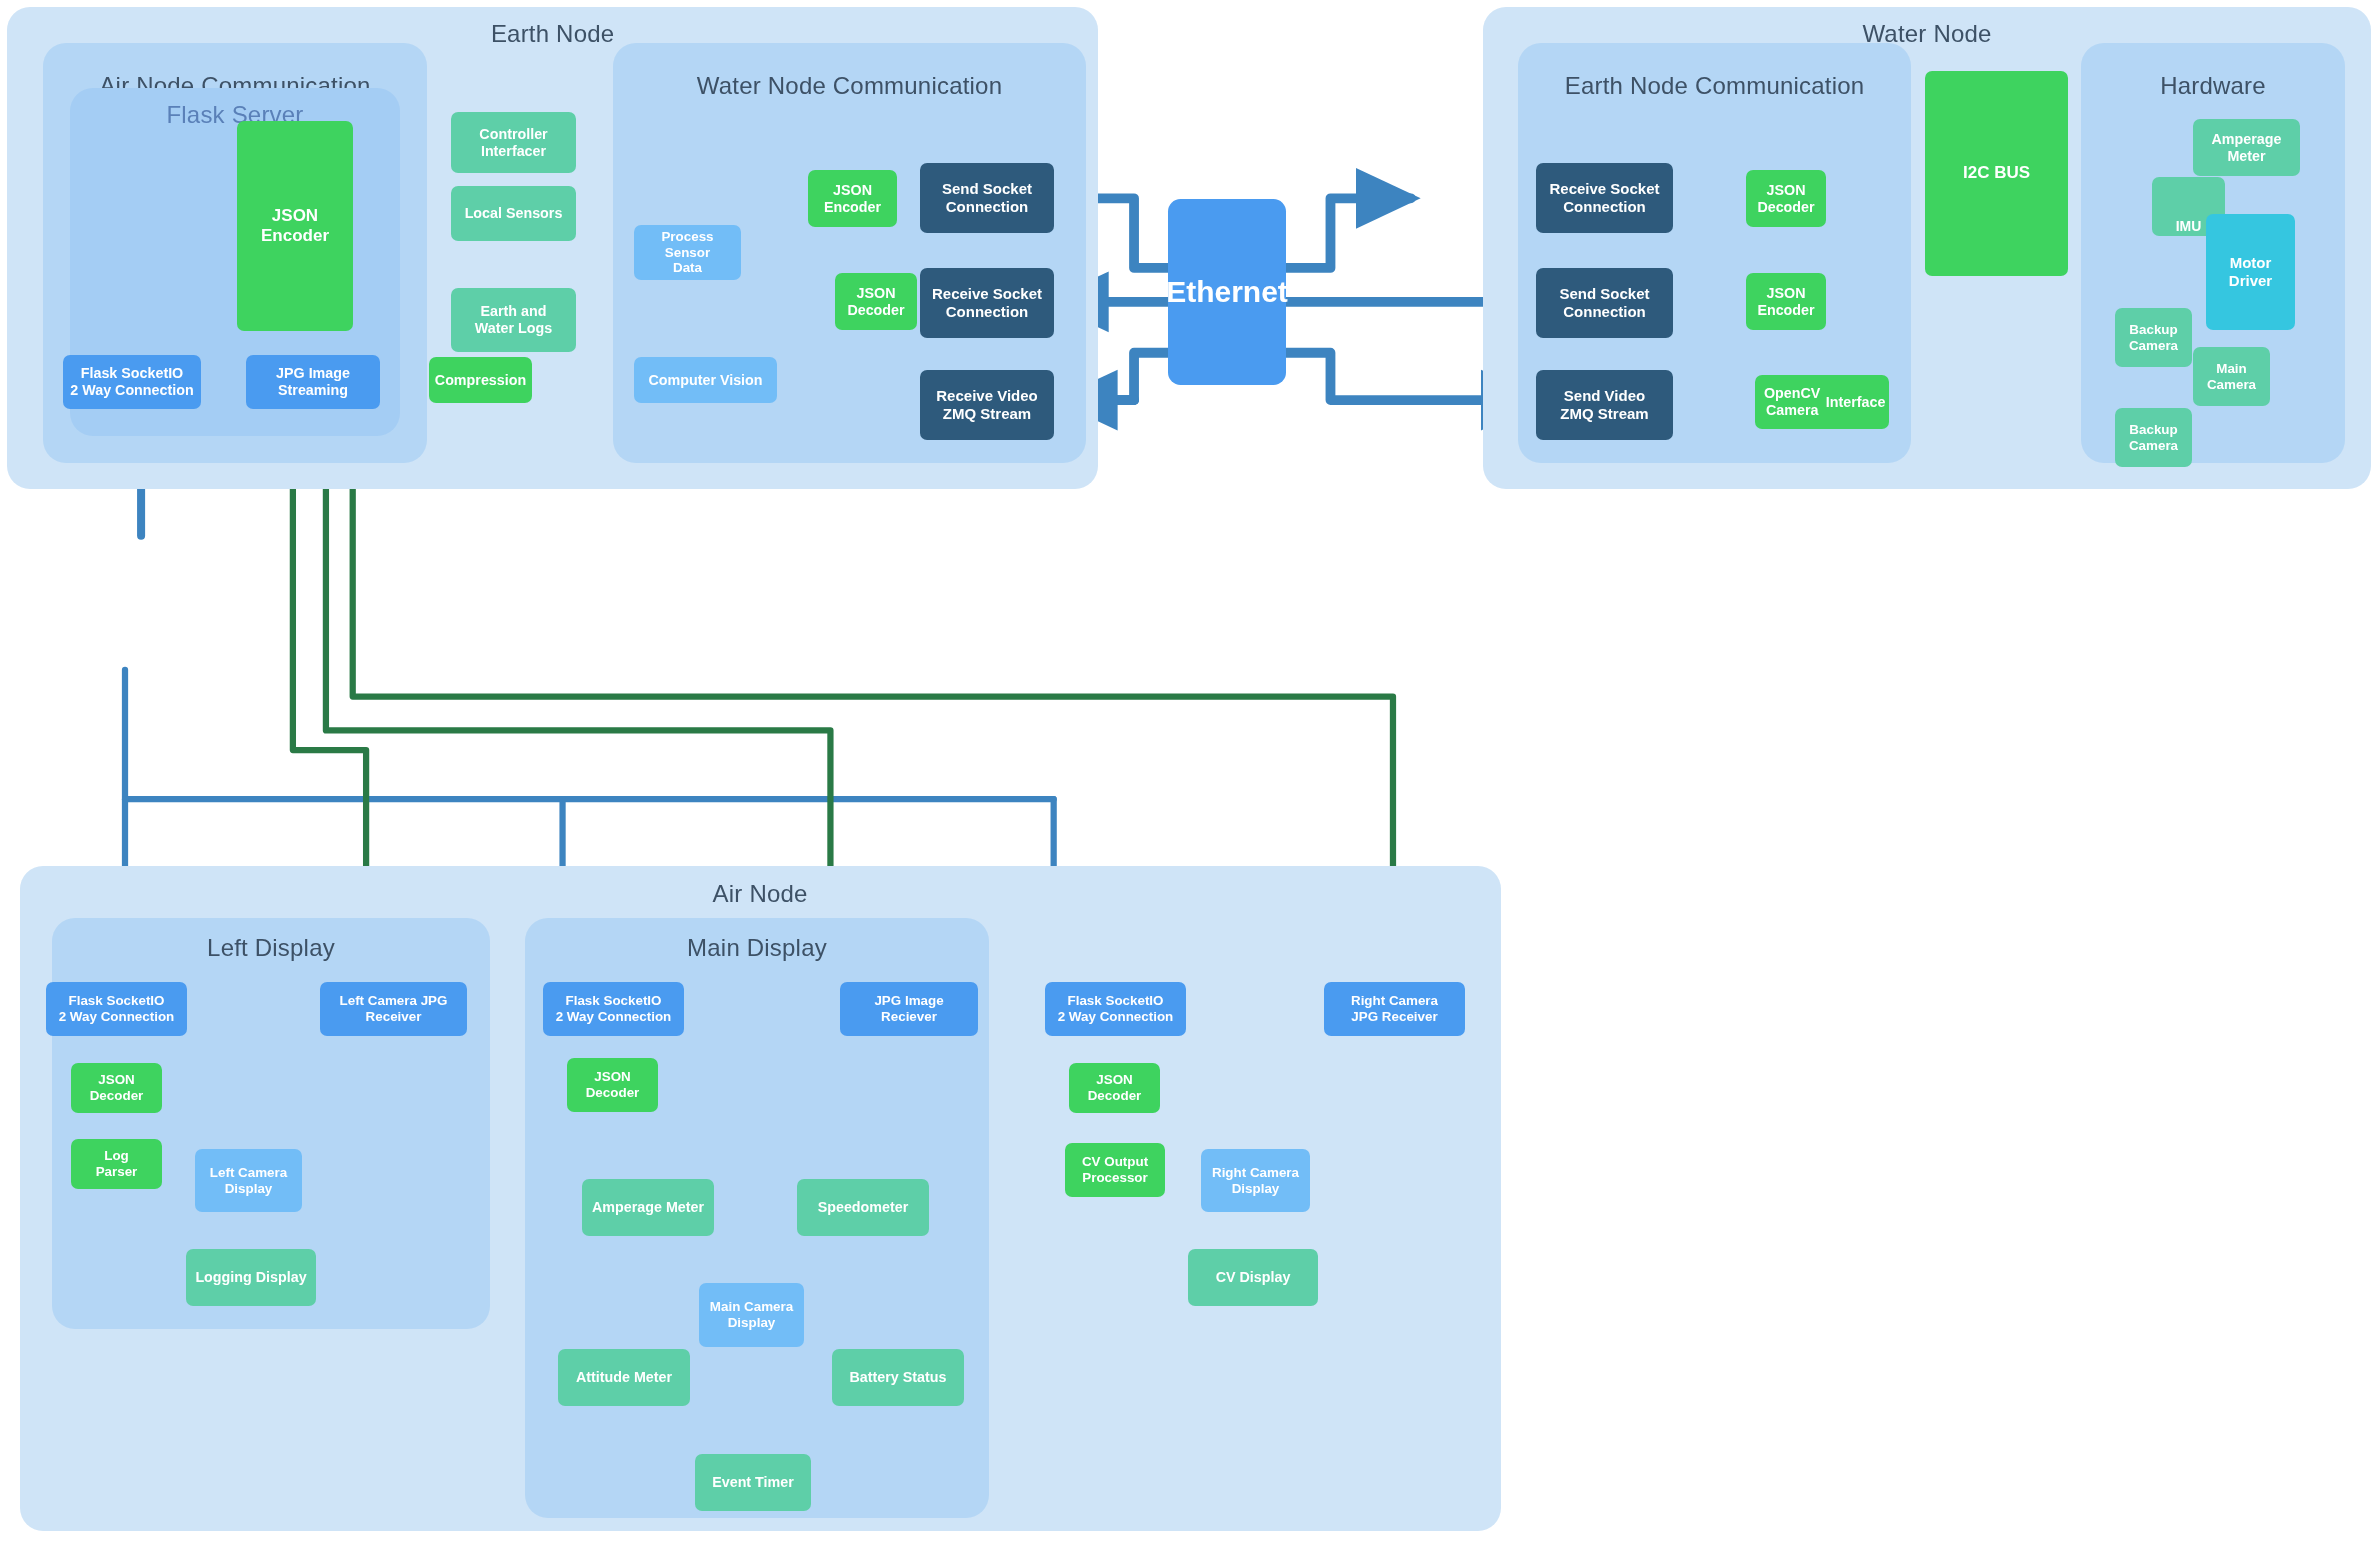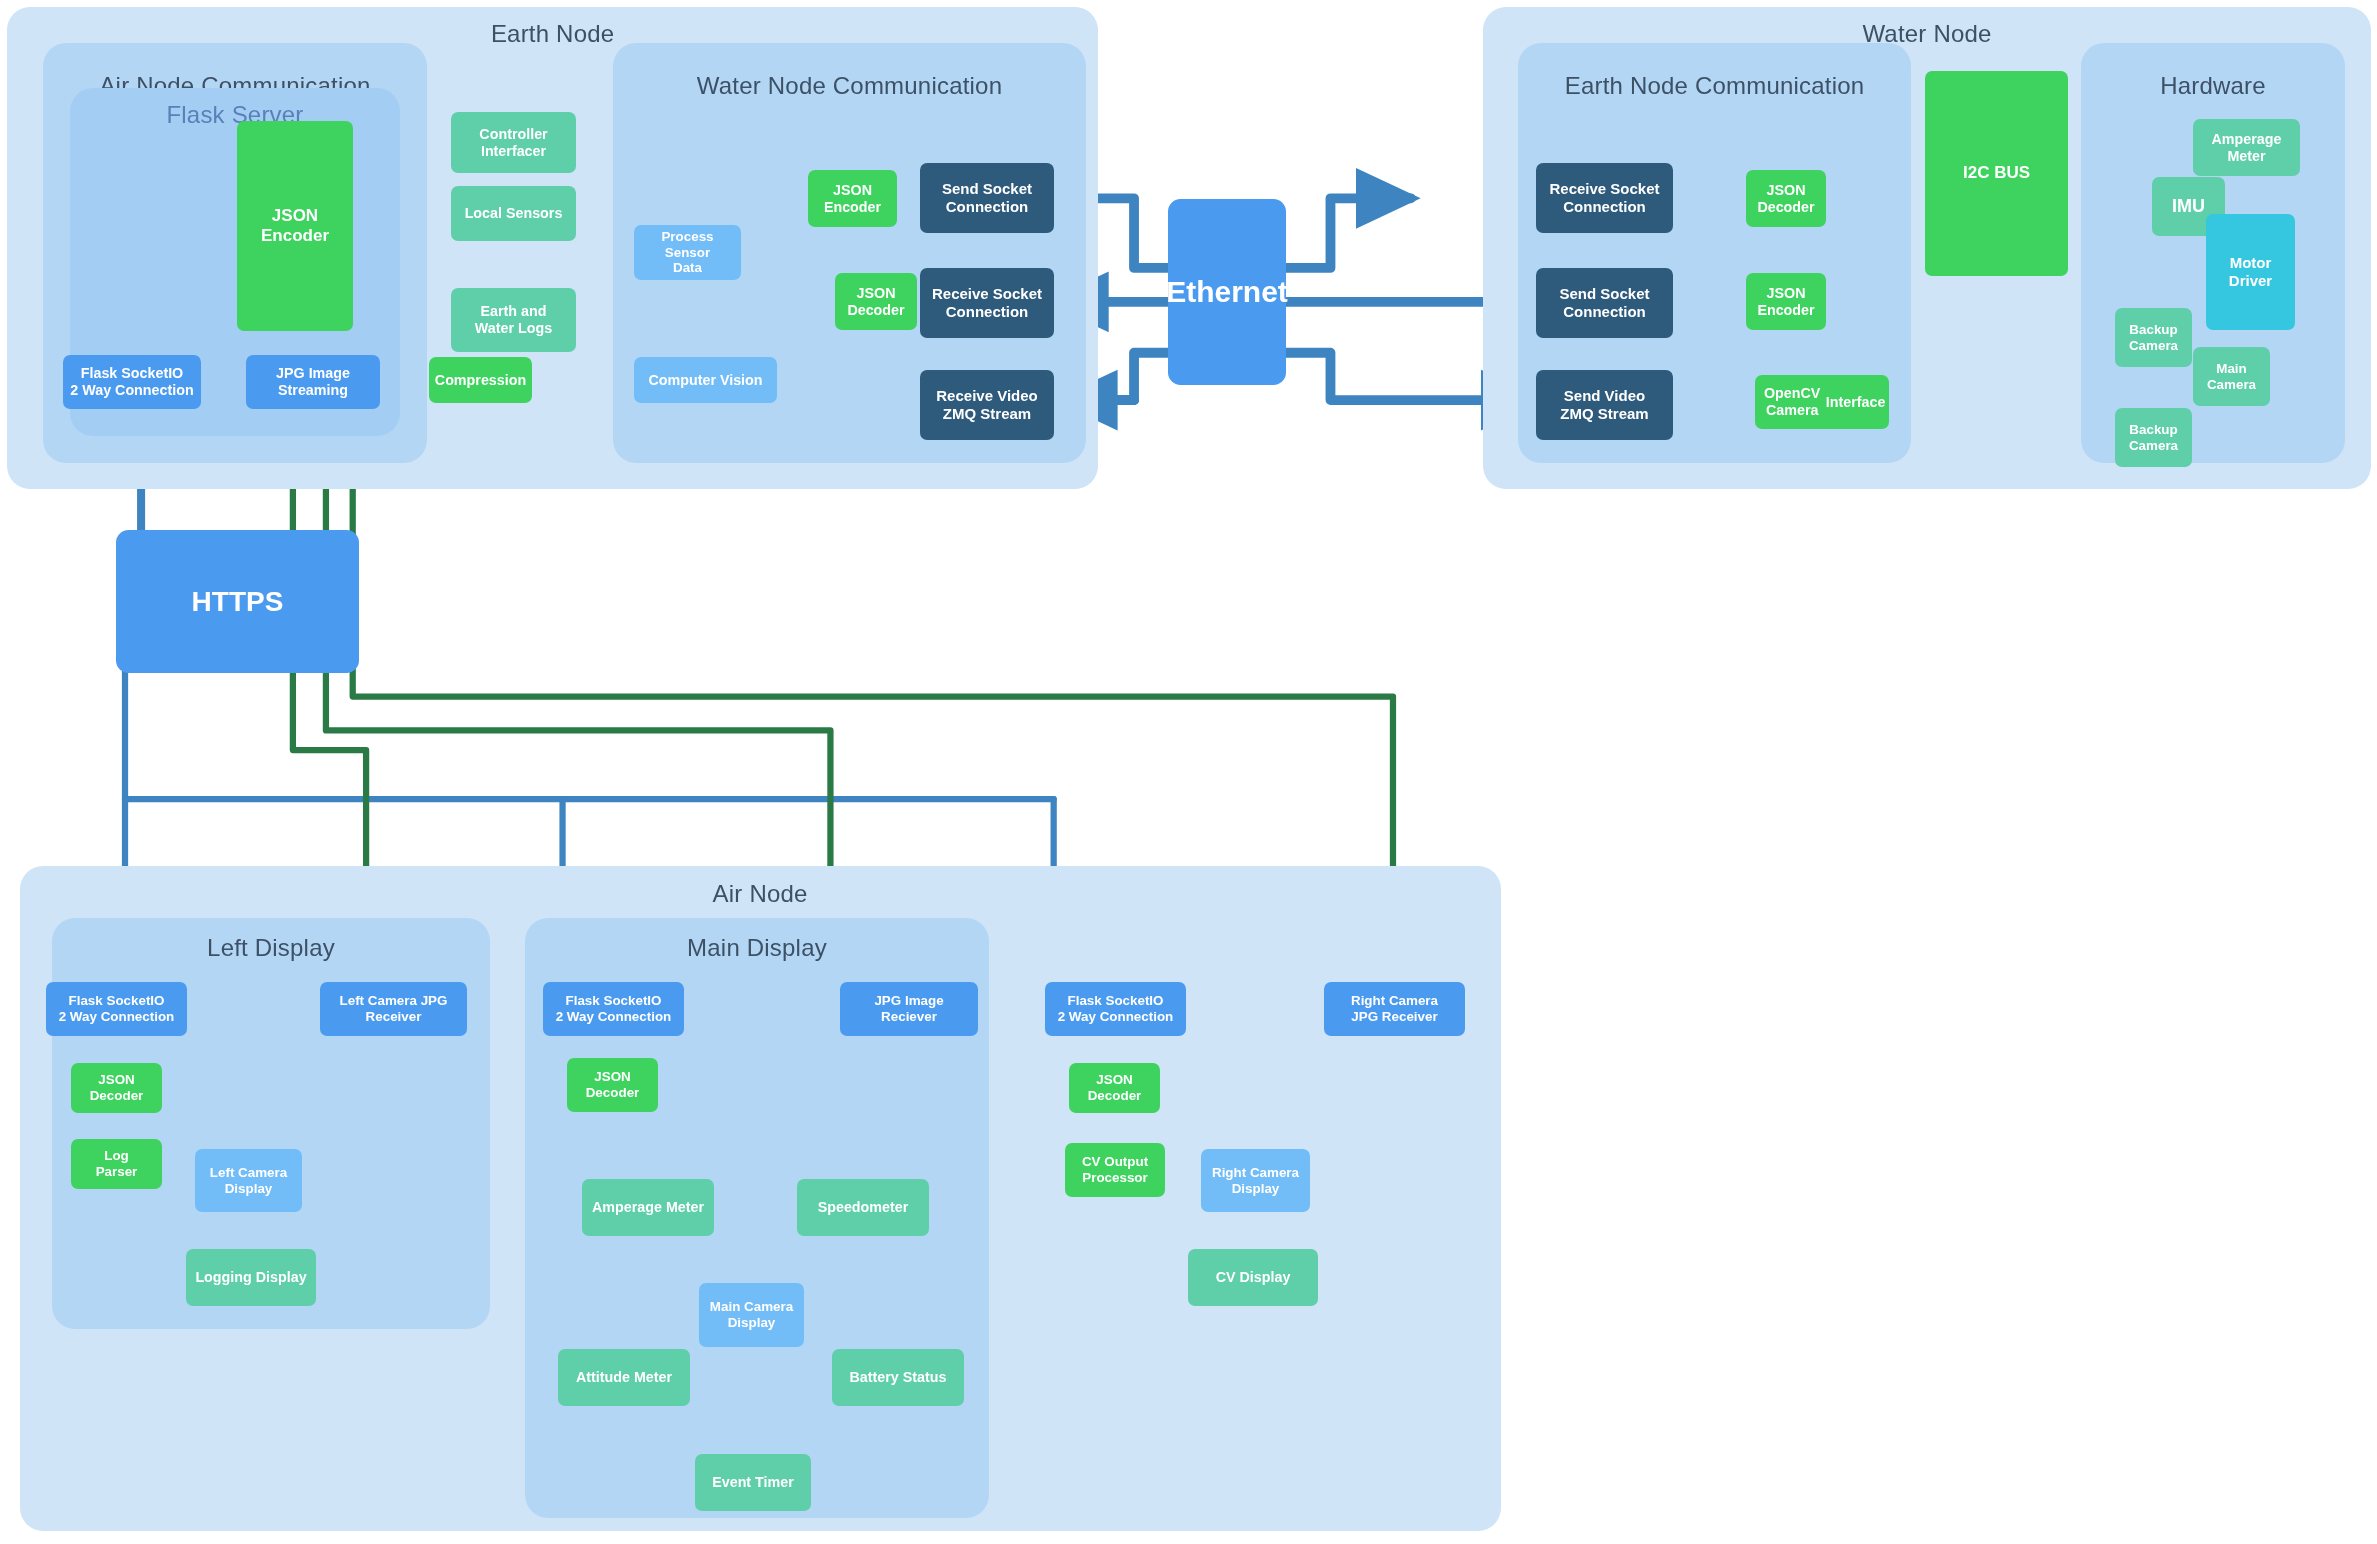--- a/index.html
+++ b/index.html
@@ -292,21 +292,21 @@
 
   <div class="node n-green" style="left:1925px;top:71px;width:143px;height:205px;font-size:17px;">
     <span>I2C BUS</span>
   </div>
 
   <div class="node n-teal" style="left:2193px;top:119px;width:107px;height:57px;font-size:14.3px;flex-direction:column;">
     <span>Amperage</span>
     <span>Meter</span>
   </div>
 
-  <div class="node n-teal" style="left:2152px;top:177px;width:73px;height:59px;font-size:18px;">
+  <div class="node n-teal" style="left:2152px;top:177px;width:73px;height:59px;font-size:14px;align-items:flex-end;">
     <span>IMU</span>
   </div>
 
   <div class="node n-cyan" style="left:2206px;top:214px;width:89px;height:116px;font-size:15px;flex-direction:column;">
     <span>Motor</span>
     <span>Driver</span>
   </div>
 
   <div class="node n-teal" style="left:2115px;top:308px;width:77px;height:59px;font-size:13.4px;flex-direction:column;">
     <span>Backup</span>
@@ -316,23 +316,20 @@
   <div class="node n-teal" style="left:2193px;top:347px;width:77px;height:59px;font-size:13.4px;flex-direction:column;">
     <span>Main</span>
     <span>Camera</span>
   </div>
 
   <div class="node n-teal" style="left:2115px;top:408px;width:77px;height:59px;font-size:13.4px;flex-direction:column;">
     <span>Backup</span>
     <span>Camera</span>
   </div>
 
-  <div class="node n-bigblue" style="left:116px;top:530px;width:243px;height:143px;font-size:28px;">
-    <span>HTTPS</span>
-  </div>
 
   <div class="grp grp-l1" style="left:19.6px;top:866px;width:1481px;height:665px;">
     <div class="grp-title" style="top:14.3px;">Air Node</div>
   </div>
 
   <div class="grp grp-l2" style="left:52px;top:918px;width:438px;height:411px;">
     <div class="grp-title" style="top:16px;">Left Display</div>
   </div>
 
   <div class="grp grp-l2" style="left:525px;top:918px;width:464px;height:600px;">

